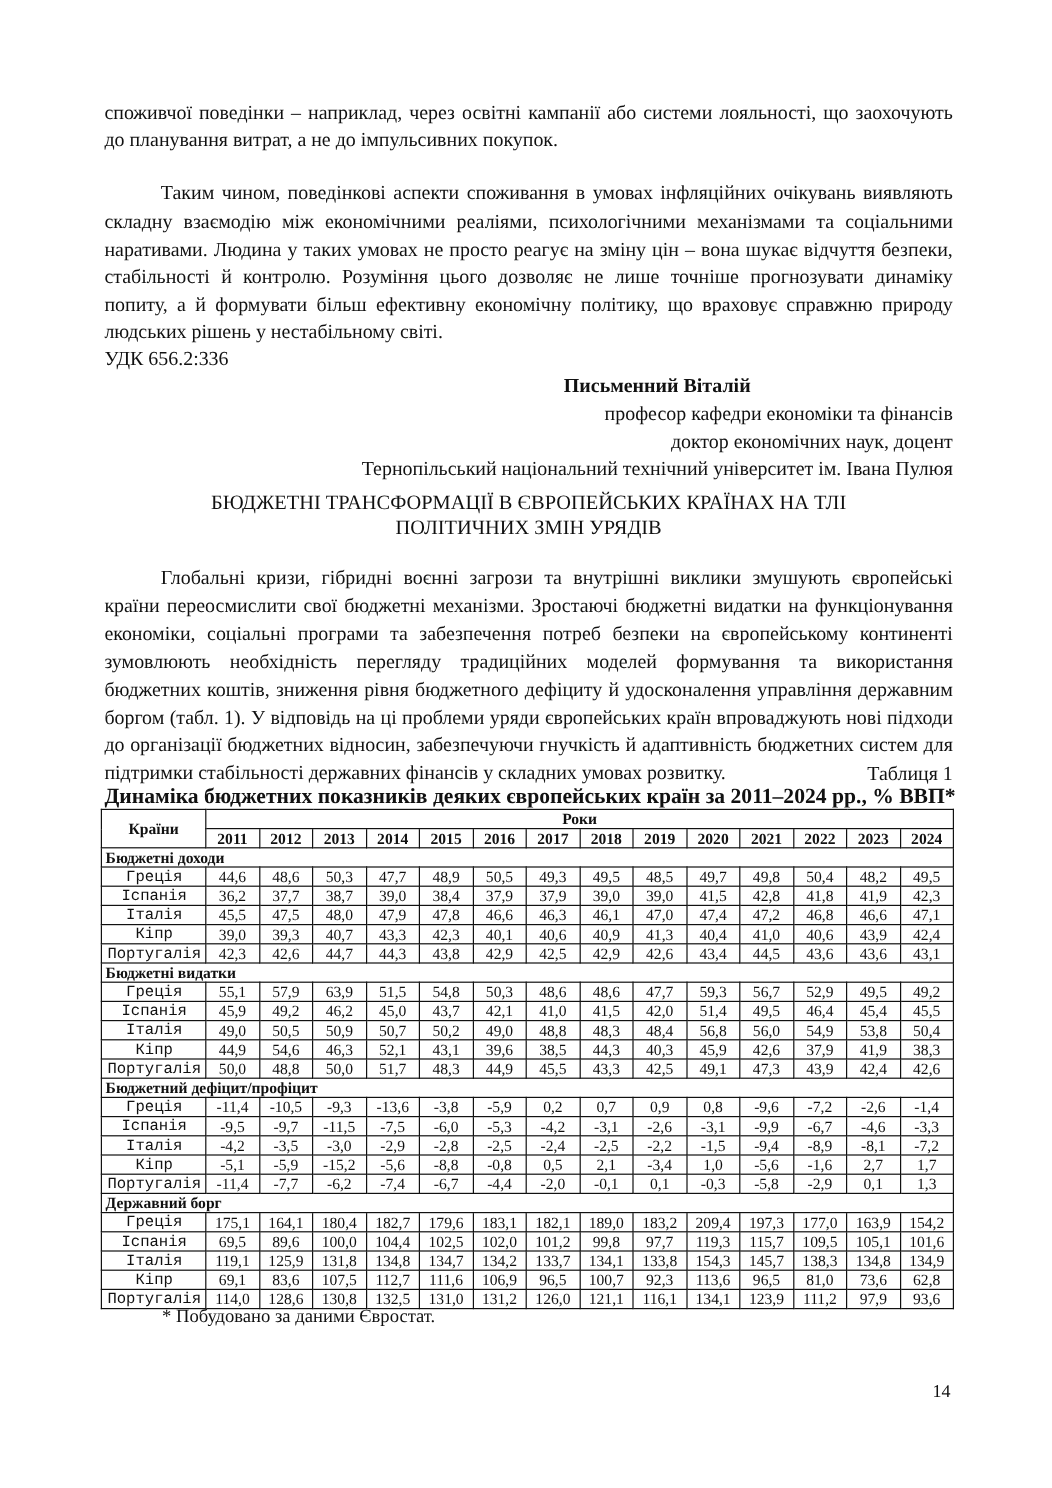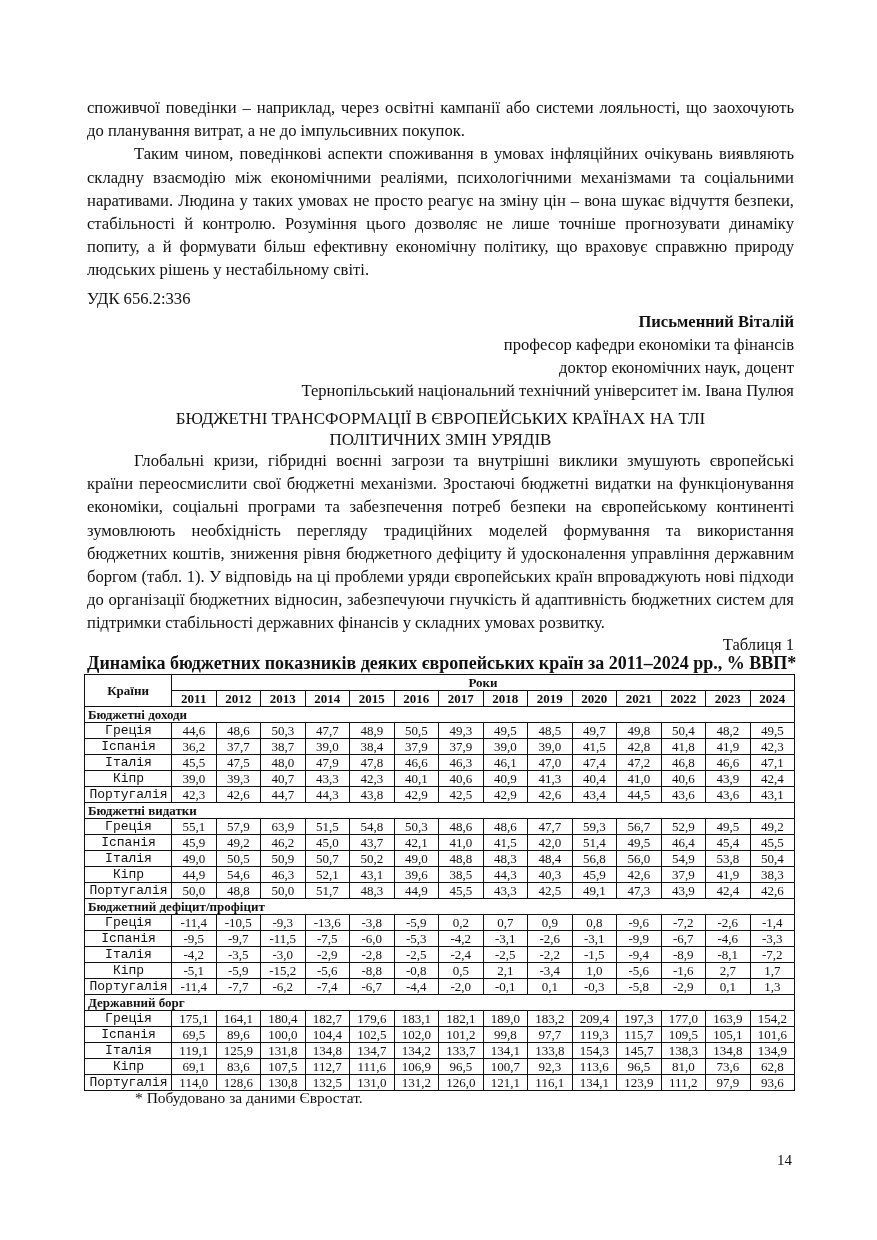--- a/index.html
+++ b/index.html
@@ -1,23 +1,23 @@
 <!DOCTYPE html>
 <html><head>
 <meta charset="utf-8">
 <style>
   html, body { margin:0; padding:0; background:#ffffff; }
   body { width:877px; height:1240px; position:relative; overflow:hidden;
          font-family:"Liberation Serif", serif; color:#111; }
-  .page { position:absolute; left:87px; top:96px; width:707px; }
+  .page { position:absolute; left:87px; top:82px; width:707px; }
   p { margin:0; font-size:16.6px; line-height:23.2px; text-align:justify; }
-  p.indent { text-indent:47px; }
+  p.indent { text-indent:47px;margin-top:21px; }
   .udk { position:absolute; left:87px; top:289px; font-size:16.6px; }
   .author { position:absolute; right:83px; top:310px; text-align:right; font-size:16.6px; line-height:23px; }
-  .author .name { font-weight:bold; }
+  .author .name { font-weight:bold;text-align:center; }
   .title { position:absolute; left:87px; top:408px; width:707px; text-align:center;
            font-weight:normal; font-size:17px; line-height:21px; }
   .body2 { position:absolute; left:87px; top:449px; width:707px; }
   .tnum { position:absolute; right:83px; top:635px; font-size:16.6px; }
   .tcaption { position:absolute; left:87px; top:653px; width:707px; text-align:right;
               font-weight:bold; font-size:18px; white-space:nowrap; }
   table { position:absolute; left:84px; top:674px; width:711px; border-collapse:collapse;
           font-size:13px; table-layout:fixed; }
   td, th { border:1px solid #111; padding:0 3px; height:15px; line-height:14px; }
   th { font-weight:bold; text-align:center; }

